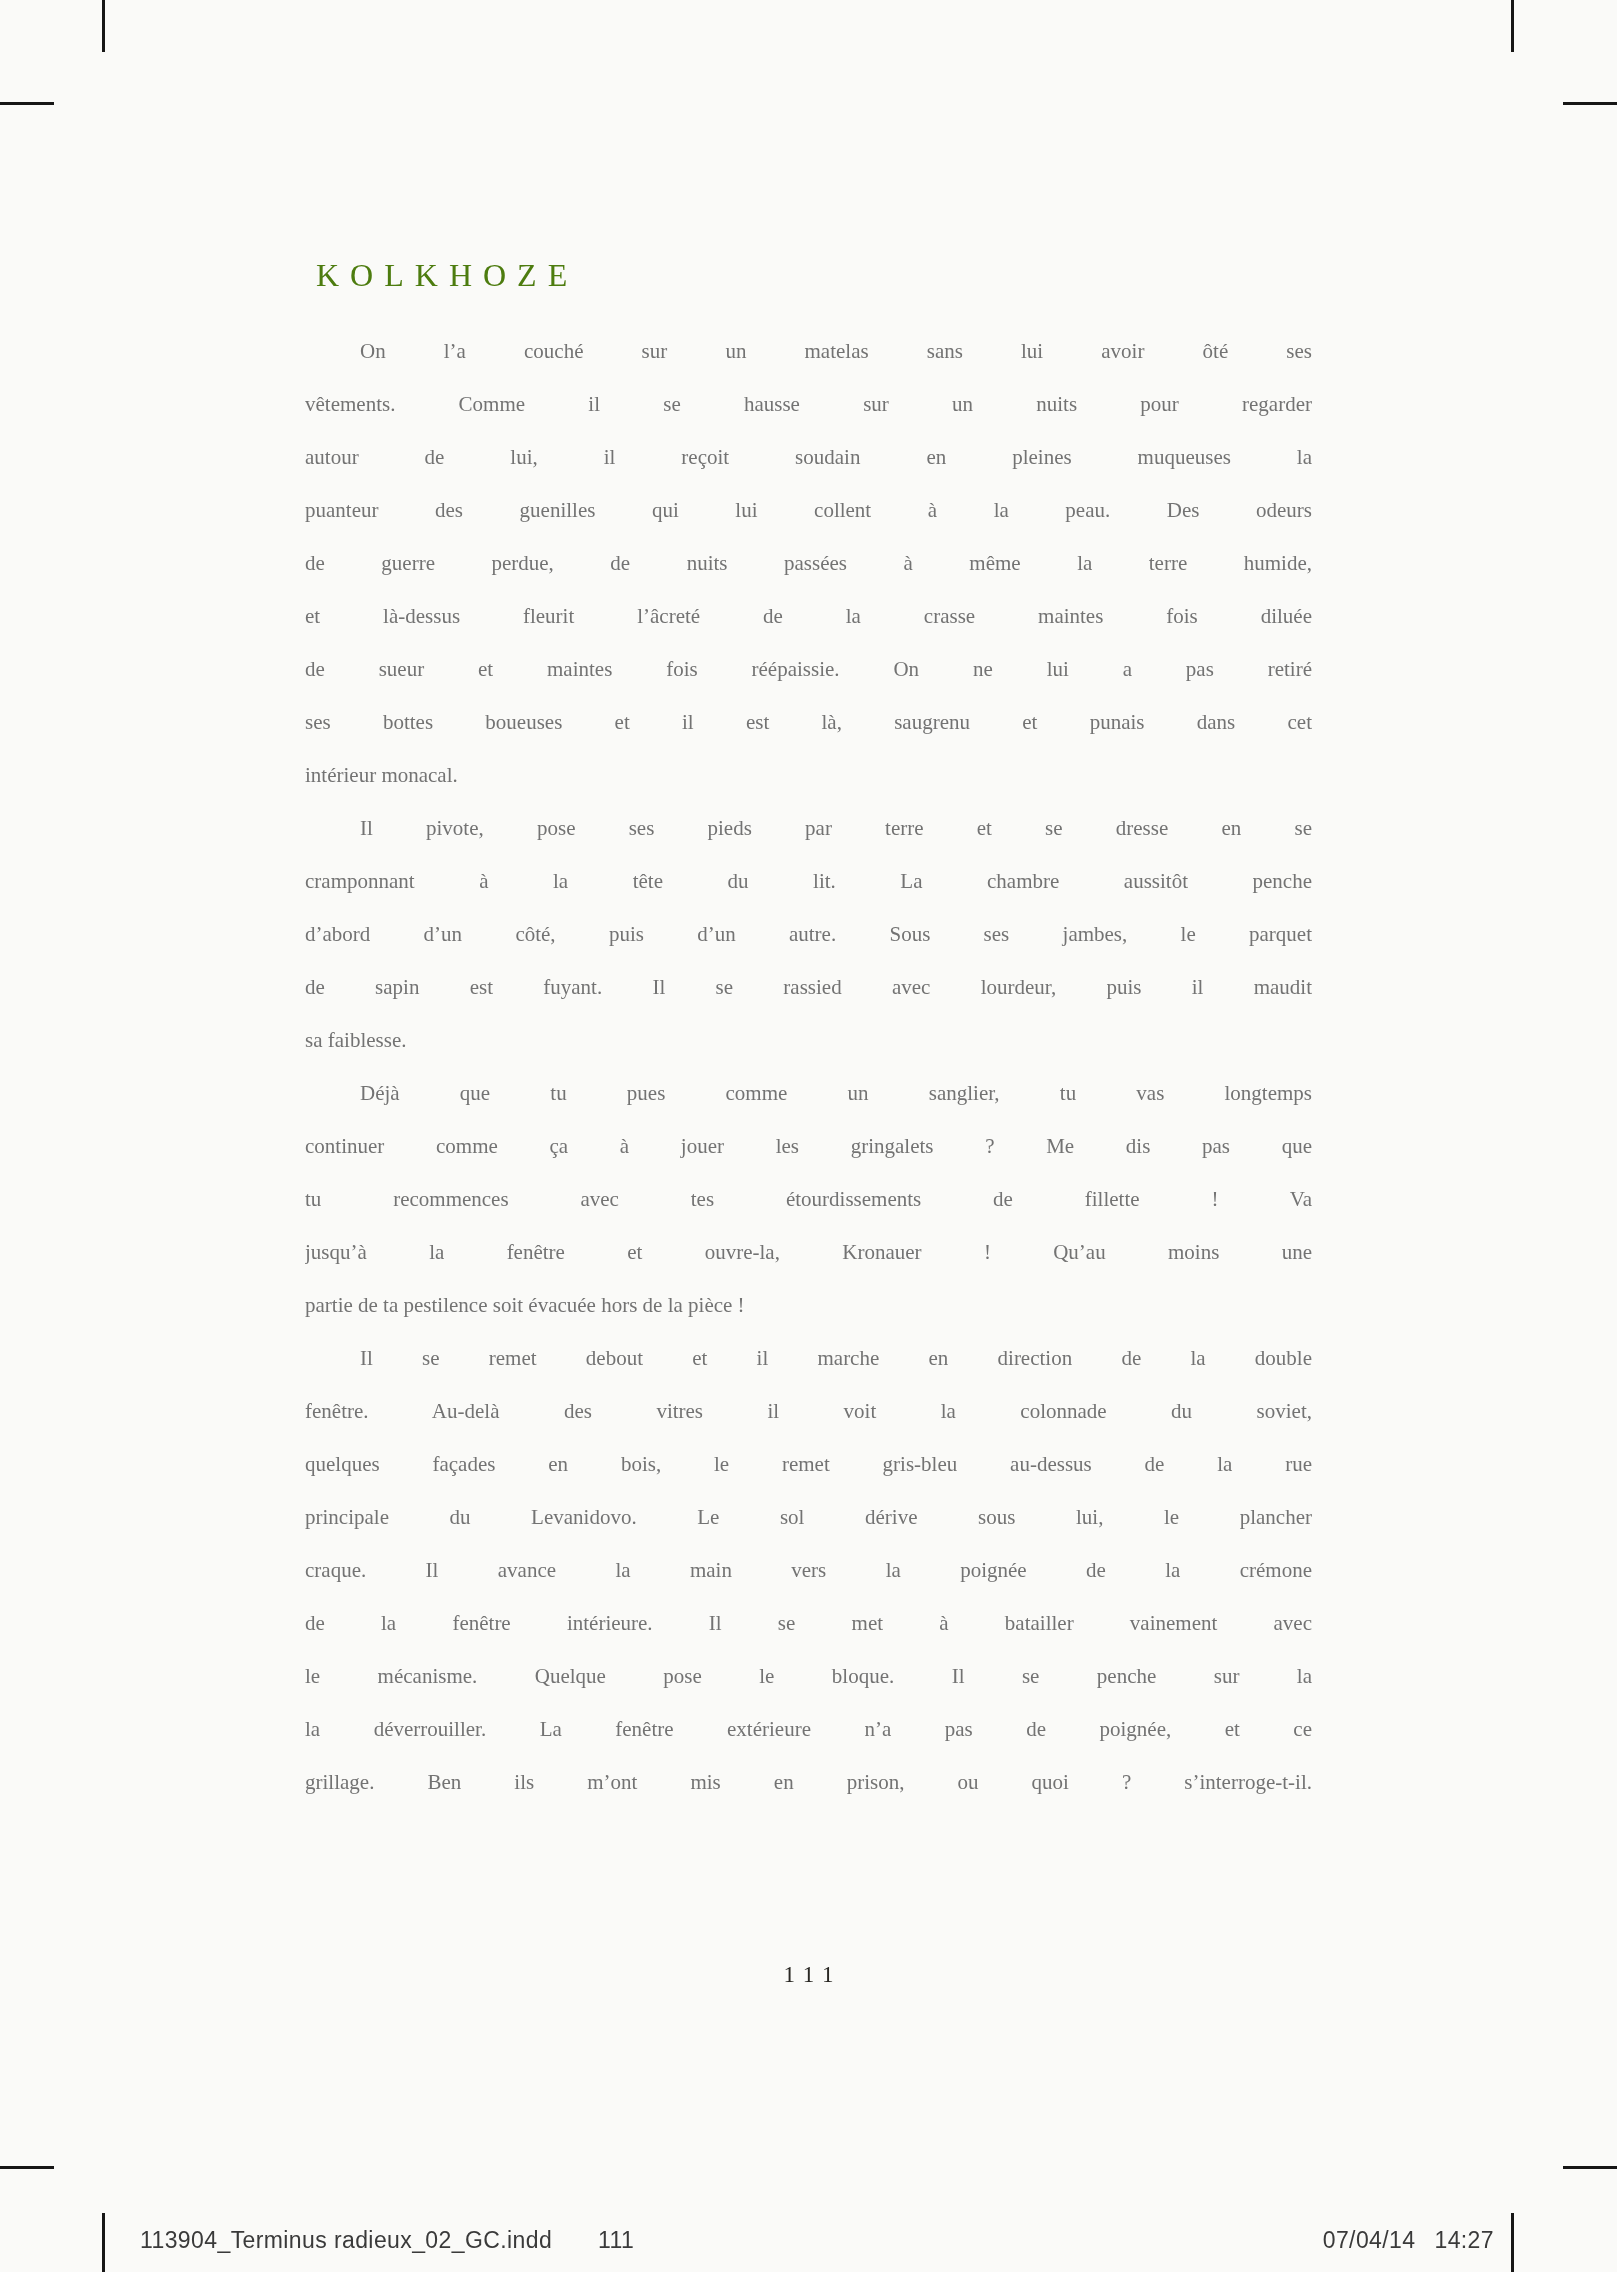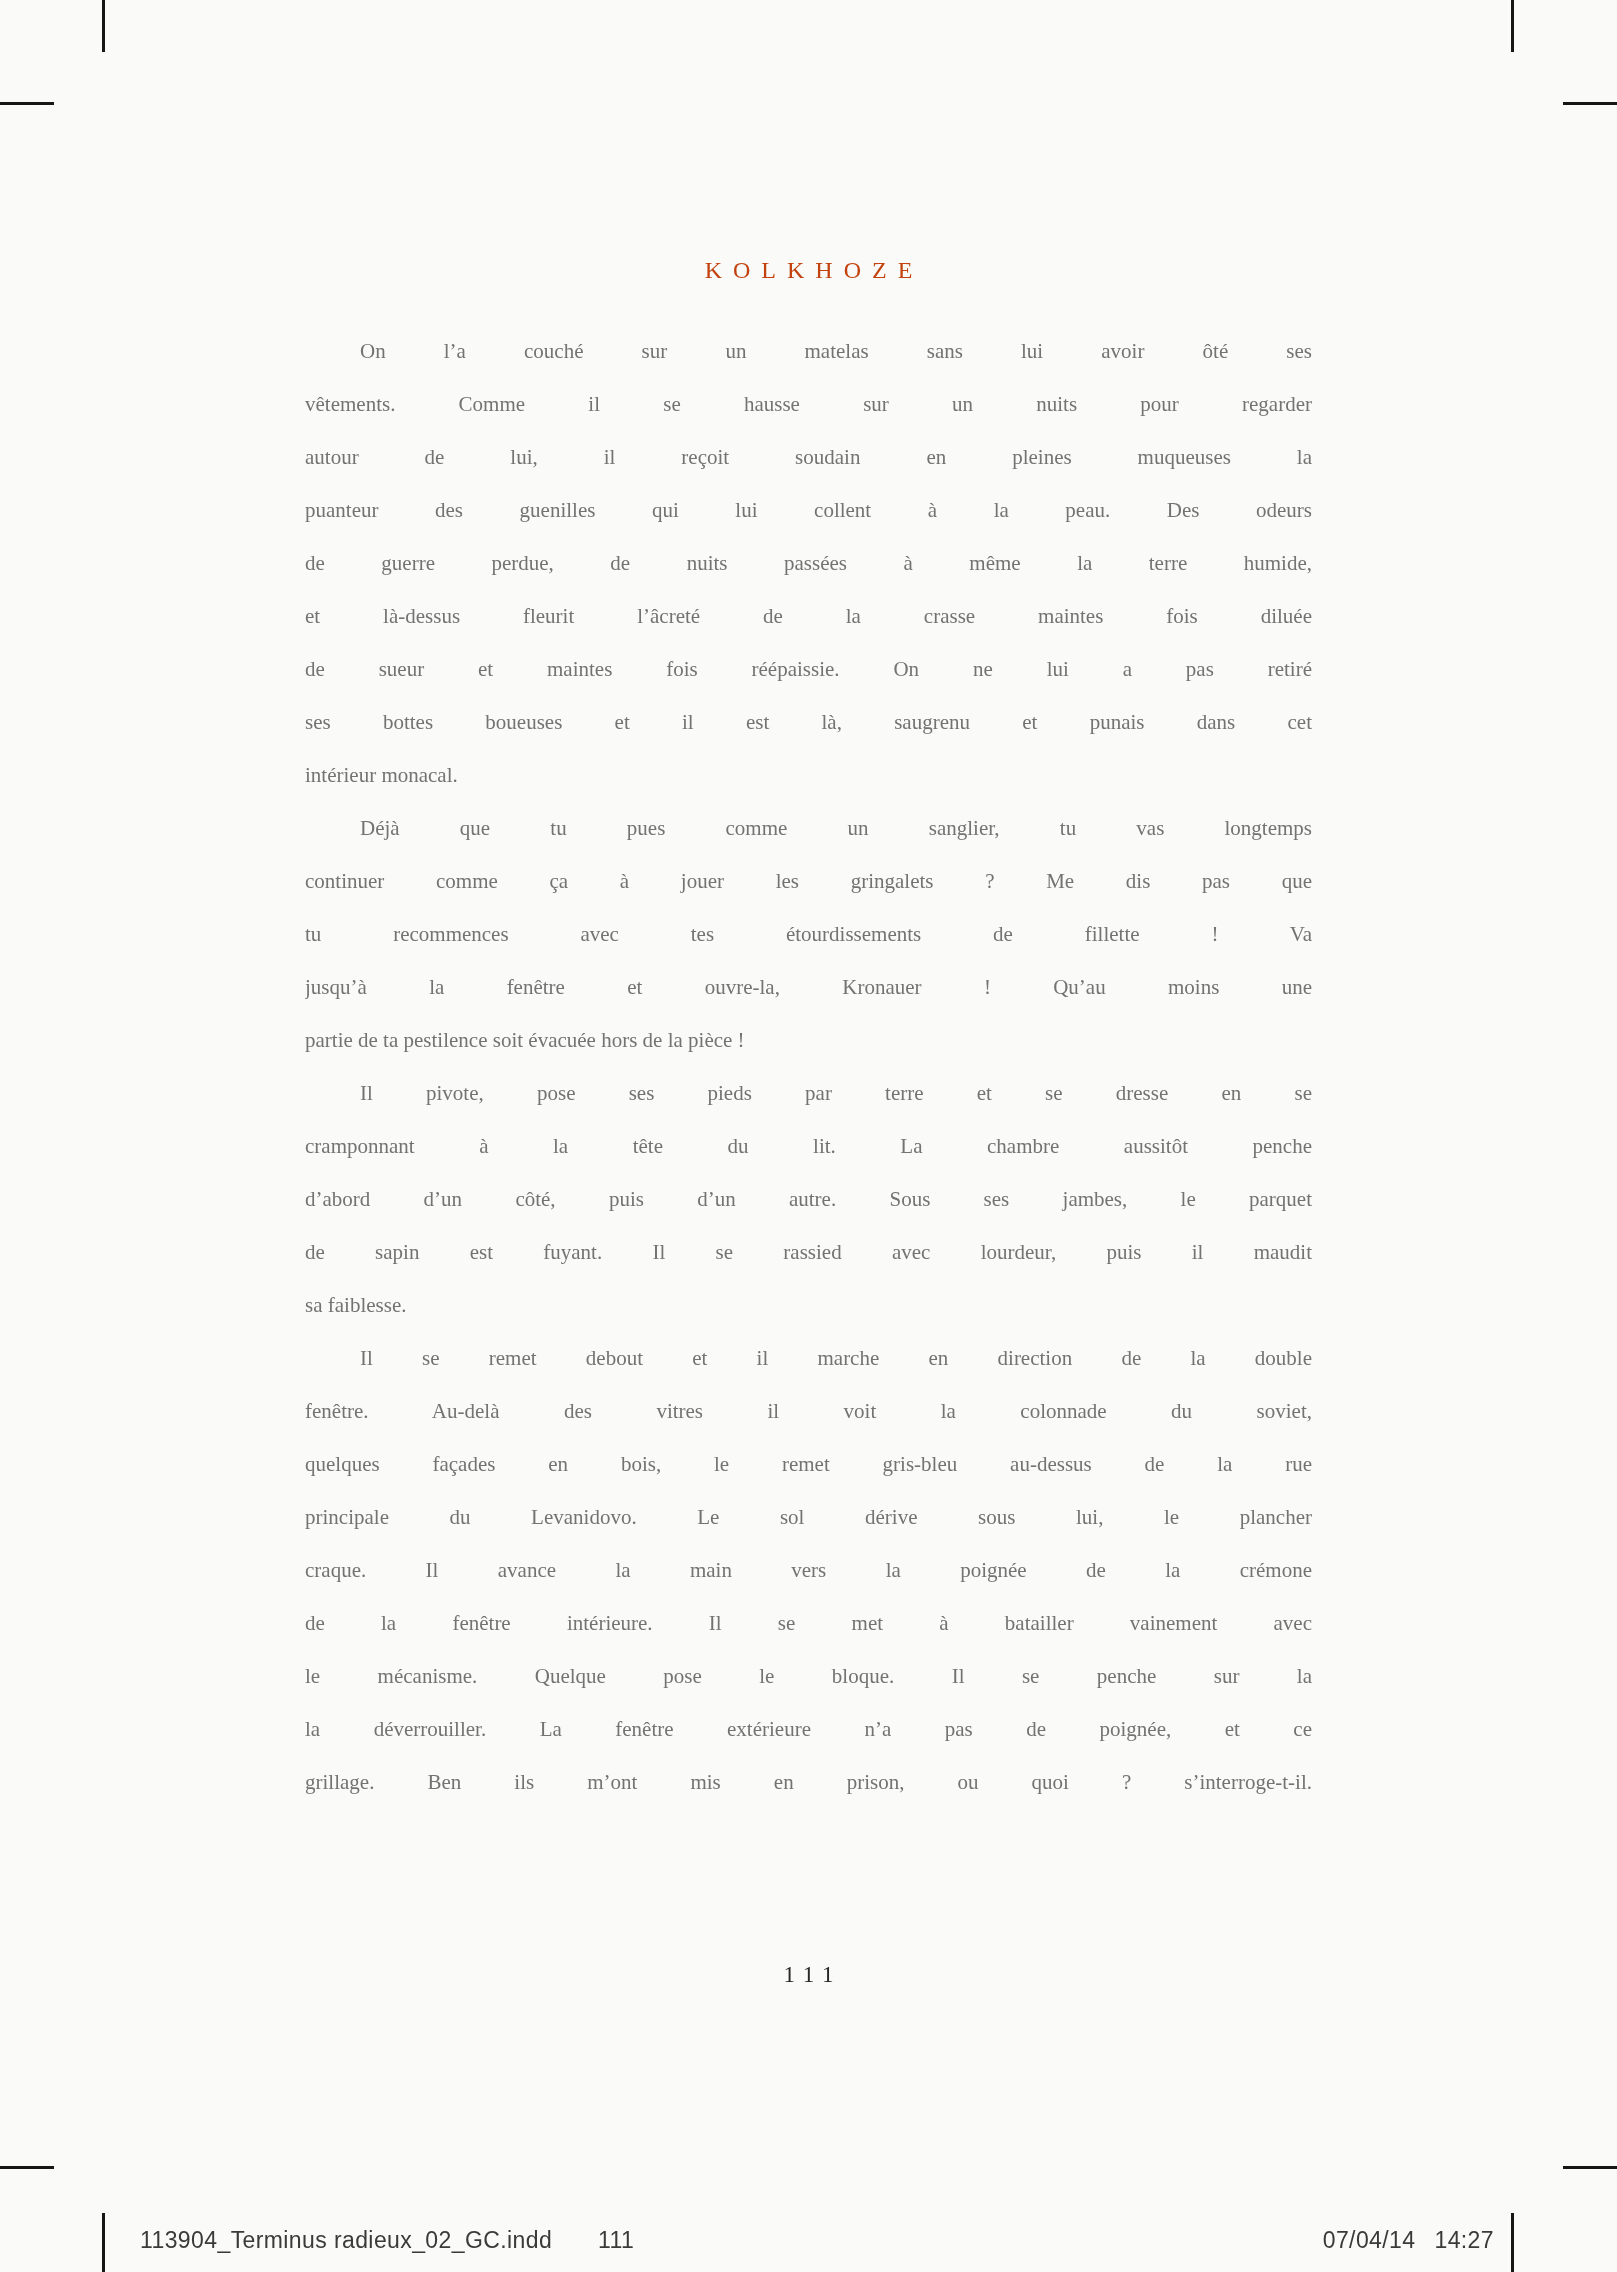--- a/index.html
+++ b/index.html
@@ -13,23 +13,23 @@
   .page{position:absolute;left:0;top:0;width:1618px;height:2273px;}
 
   
   .mark{position:absolute;background:#161616;}
   .mark.v{width:3.2px;}
   .mark.h{height:3.2px;}
 
   
   .running-head{
     position:absolute;left:305px;top:257px;width:1007px;
-    text-align:center;
-    font-size:24px;letter-spacing:11px;padding-left:11px;box-sizing:border-box;
-    color:#c2410c;
+    text-align:left;
+    font-size:32px;letter-spacing:11px;padding-left:11px;box-sizing:border-box;
+    color:#4d7c0f;
   }
 
   
   .text-block{
     position:absolute;left:305px;top:325px;width:1007px;
     font-size:21px;line-height:53px;color:#737373;
   }
   .para{margin:0;}
   .line{
     height:53px;overflow:hidden;
@@ -80,32 +80,32 @@
         <div class="line fill">vêtements. Comme il se hausse sur un nuits pour regarder</div>
         <div class="line fill">autour de lui, il reçoit soudain en pleines muqueuses la</div>
         <div class="line fill">puanteur des guenilles qui lui collent à la peau. Des odeurs</div>
         <div class="line fill">de guerre perdue, de nuits passées à même la terre humide,</div>
         <div class="line fill">et là-dessus fleurit l’âcreté de la crasse maintes fois diluée</div>
         <div class="line fill">de sueur et maintes fois réépaissie. On ne lui a pas retiré</div>
         <div class="line fill">ses bottes boueuses et il est là, saugrenu et punais dans cet</div>
         <div class="line">intérieur monacal.</div>
       </div>
       <div class="para">
+        <div class="line indent fill">Il pivote, pose ses pieds par terre et se dresse en se</div>
+        <div class="line fill">cramponnant à la tête du lit. La chambre aussitôt penche</div>
+        <div class="line fill">d’abord d’un côté, puis d’un autre. Sous ses jambes, le parquet</div>
+        <div class="line fill">de sapin est fuyant. Il se rassied avec lourdeur, puis il maudit</div>
+        <div class="line">sa faiblesse.</div>
+      </div>
+      <div class="para">
         <div class="line indent fill">Déjà que tu pues comme un sanglier, tu vas longtemps</div>
         <div class="line fill">continuer comme ça à jouer les gringalets ? Me dis pas que</div>
         <div class="line fill">tu recommences avec tes étourdissements de fillette ! Va</div>
         <div class="line fill">jusqu’à la fenêtre et ouvre-la, Kronauer ! Qu’au moins une</div>
         <div class="line">partie de ta pestilence soit évacuée hors de la pièce !</div>
-      </div>
-      <div class="para">
-        <div class="line indent fill">Il pivote, pose ses pieds par terre et se dresse en se</div>
-        <div class="line fill">cramponnant à la tête du lit. La chambre aussitôt penche</div>
-        <div class="line fill">d’abord d’un côté, puis d’un autre. Sous ses jambes, le parquet</div>
-        <div class="line fill">de sapin est fuyant. Il se rassied avec lourdeur, puis il maudit</div>
-        <div class="line">sa faiblesse.</div>
       </div>
       <div class="para">
         <div class="line indent fill">Il se remet debout et il marche en direction de la double</div>
         <div class="line fill">fenêtre. Au-delà des vitres il voit la colonnade du soviet,</div>
         <div class="line fill">quelques façades en bois, le remet gris-bleu au-dessus de la rue</div>
         <div class="line fill">principale du Levanidovo. Le sol dérive sous lui, le plancher</div>
         <div class="line fill">craque. Il avance la main vers la poignée de la crémone</div>
         <div class="line fill">de la fenêtre intérieure. Il se met à batailler vainement avec</div>
         <div class="line fill">le mécanisme. Quelque pose le bloque. Il se penche sur la</div>
         <div class="line fill">la déverrouiller. La fenêtre extérieure n’a pas de poignée, et ce</div>

